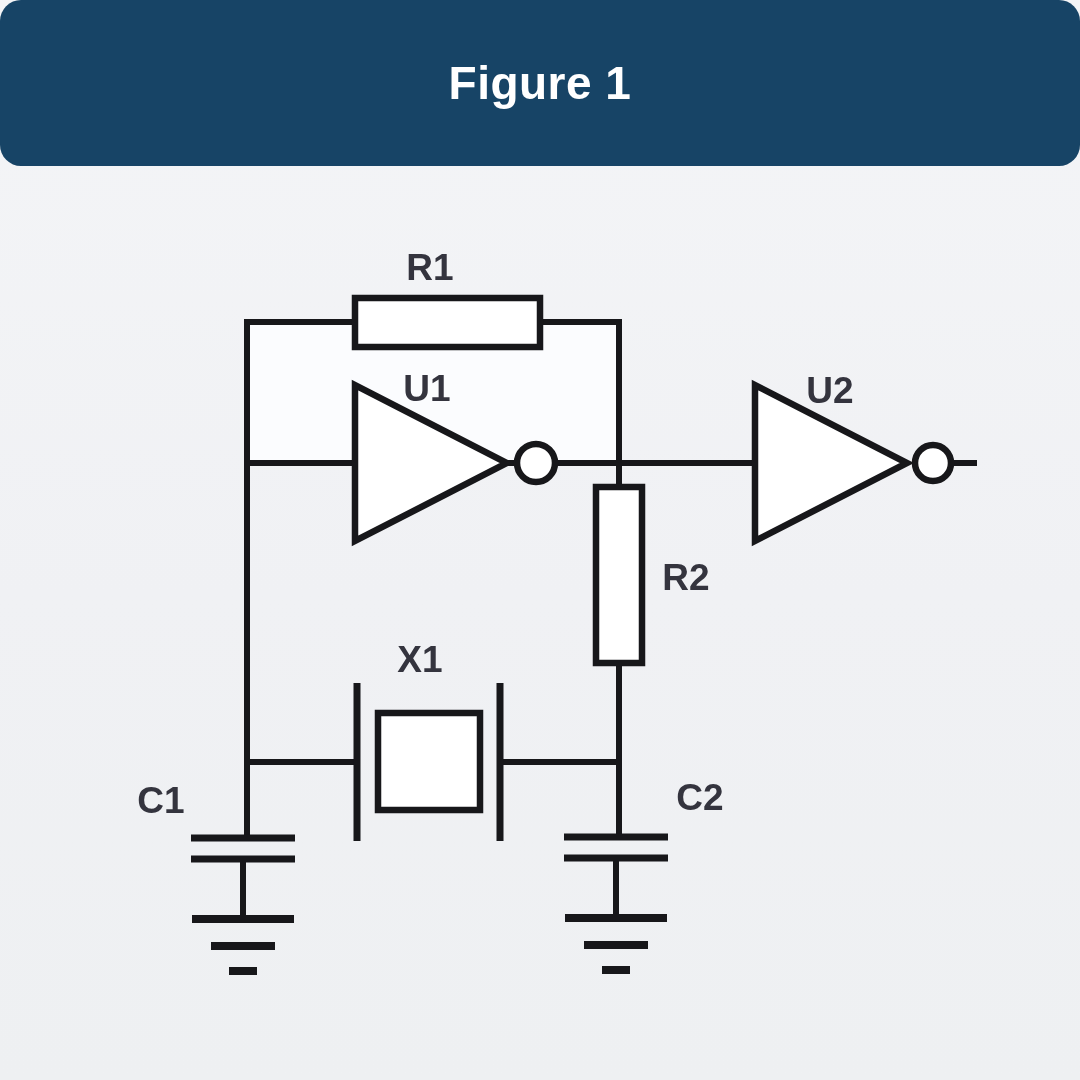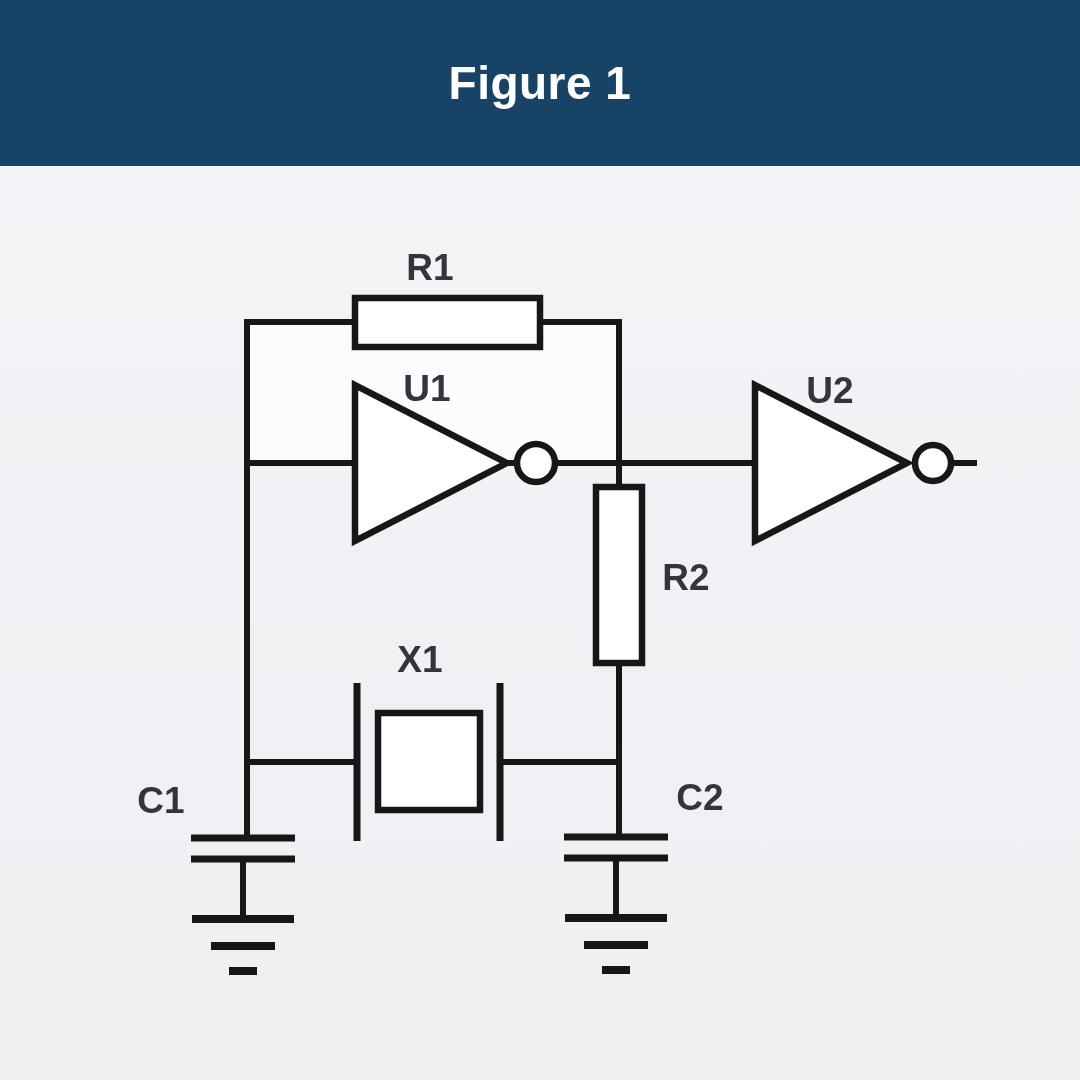--- a/index.html
+++ b/index.html
@@ -8,21 +8,21 @@
     font-family:"Liberation Sans",sans-serif;
     background:#e9ebee;
   }
   .page{
     position:relative;width:1080px;height:1080px;overflow:hidden;
     background:linear-gradient(180deg,#f4f5f7 0%,#f0f1f4 55%,#eef0f2 100%);
   }
   .header{
     position:absolute;top:0;left:0;width:1080px;height:166px;
     background:#174466;
-    display:flex;align-items:center;justify-content:center;
+    display:flex;align-items:center;justify-content:center;border-radius:21px;
   }
   .header-title{
     color:#ffffff;font-size:46px;font-weight:700;letter-spacing:.5px;
   }
   svg.circuit{position:absolute;top:0;left:0;}
   .wire{stroke:#17171a;stroke-width:6;fill:none;stroke-linecap:butt;stroke-linejoin:miter;}
   .sym{stroke:#17171a;stroke-width:6.5;fill:#ffffff;stroke-linejoin:miter;}
   .plate{stroke:#17171a;stroke-width:7;fill:none;stroke-linecap:butt;}
   .gnd{stroke:#17171a;stroke-width:8;fill:none;stroke-linecap:butt;}
   .lbl{

